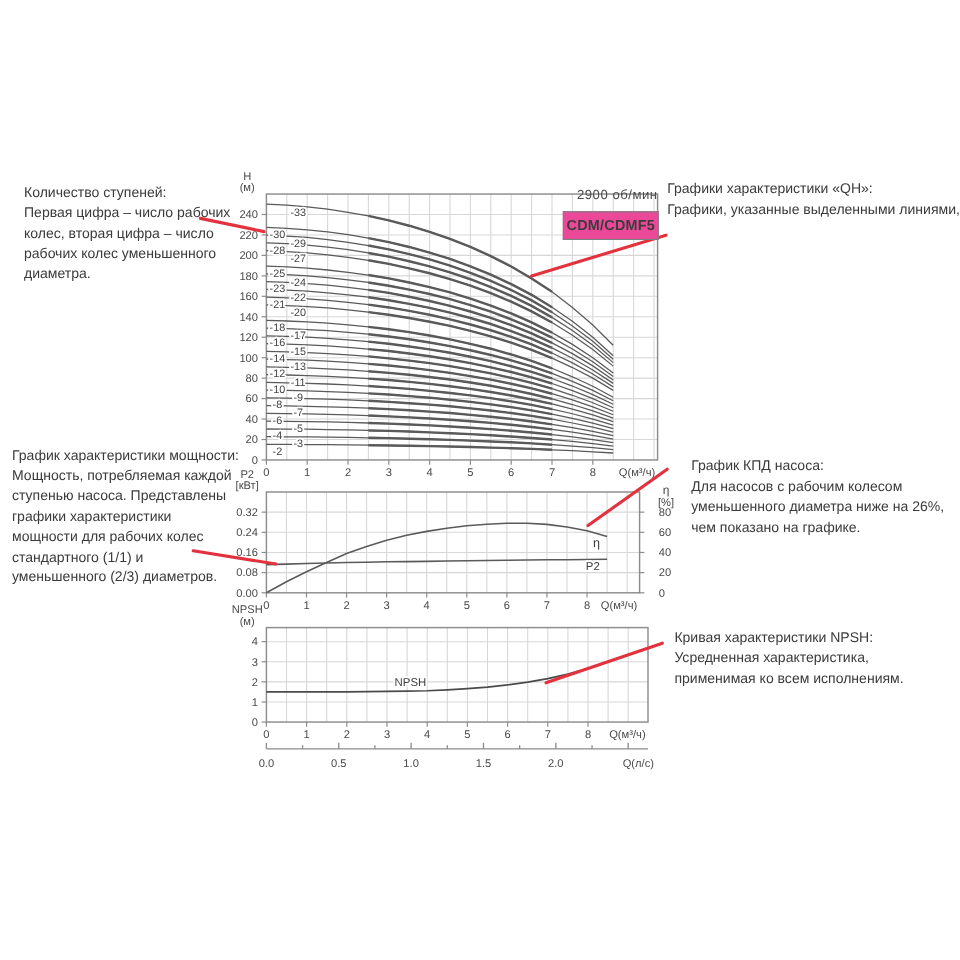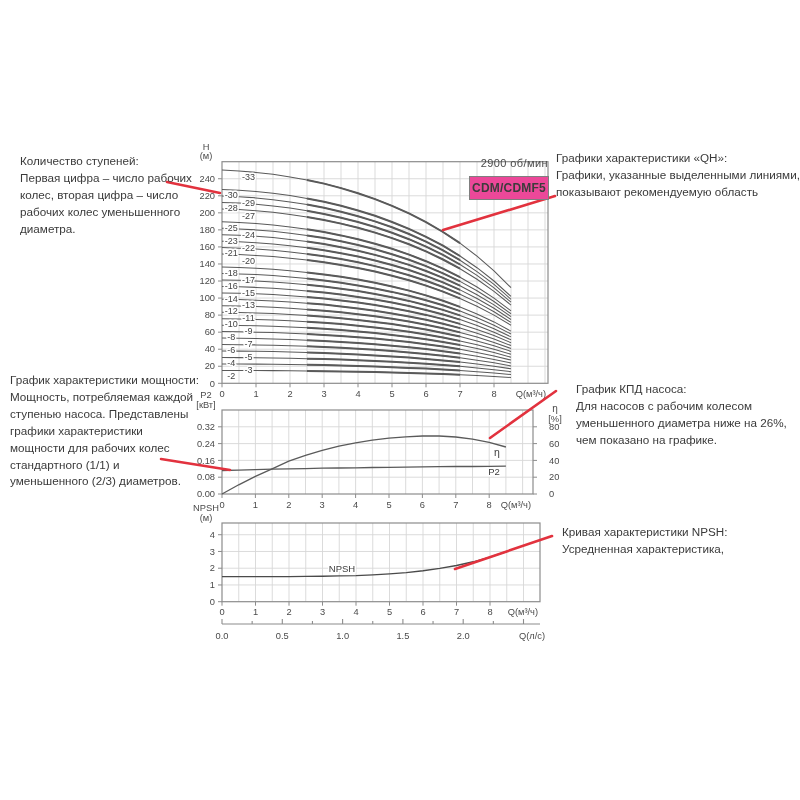--- a/index.html
+++ b/index.html
@@ -381,35 +381,35 @@
       <div class="note" style="left: 20px; top: 153px;">
         <div>Количество ступеней:</div>
         <div>Первая цифра – число рабочих</div>
         <div>колес, вторая цифра – число</div>
         <div>рабочих колес уменьшенного</div>
         <div>диаметра.</div>
       </div>
       <div class="note" style="left: 556px; top: 150px;">
         <div>Графики характеристики «QH»:</div>
         <div>Графики, указанные выделенными линиями,</div>
-        <div>показывают рекомендуемую область</div>
       </div>
       <div class="note" style="left: 10px; top: 372px;">
         <div>График характеристики мощности:</div>
         <div>Мощность, потребляемая каждой</div>
         <div>ступенью насоса. Представлены</div>
         <div>графики характеристики</div>
         <div>мощности для рабочих колес</div>
         <div>стандартного (1/1) и</div>
         <div>уменьшенного (2/3) диаметров.</div>
       </div>
       <div class="note" style="left: 576px; top: 381px;">
         <div>График КПД насоса:</div>
         <div>Для насосов с рабочим колесом</div>
         <div>уменьшенного диаметра ниже на 26%,</div>
         <div>чем показано на графике.</div>
       </div>
       <div class="note" style="left: 562px; top: 524px;">
         <div>Кривая характеристики NPSH:</div>
         <div>Усредненная характеристика,</div>
+        <div>применимая ко всем исполнениям.</div>
       </div>
     </div>
 </div>
 
 </body></html>

